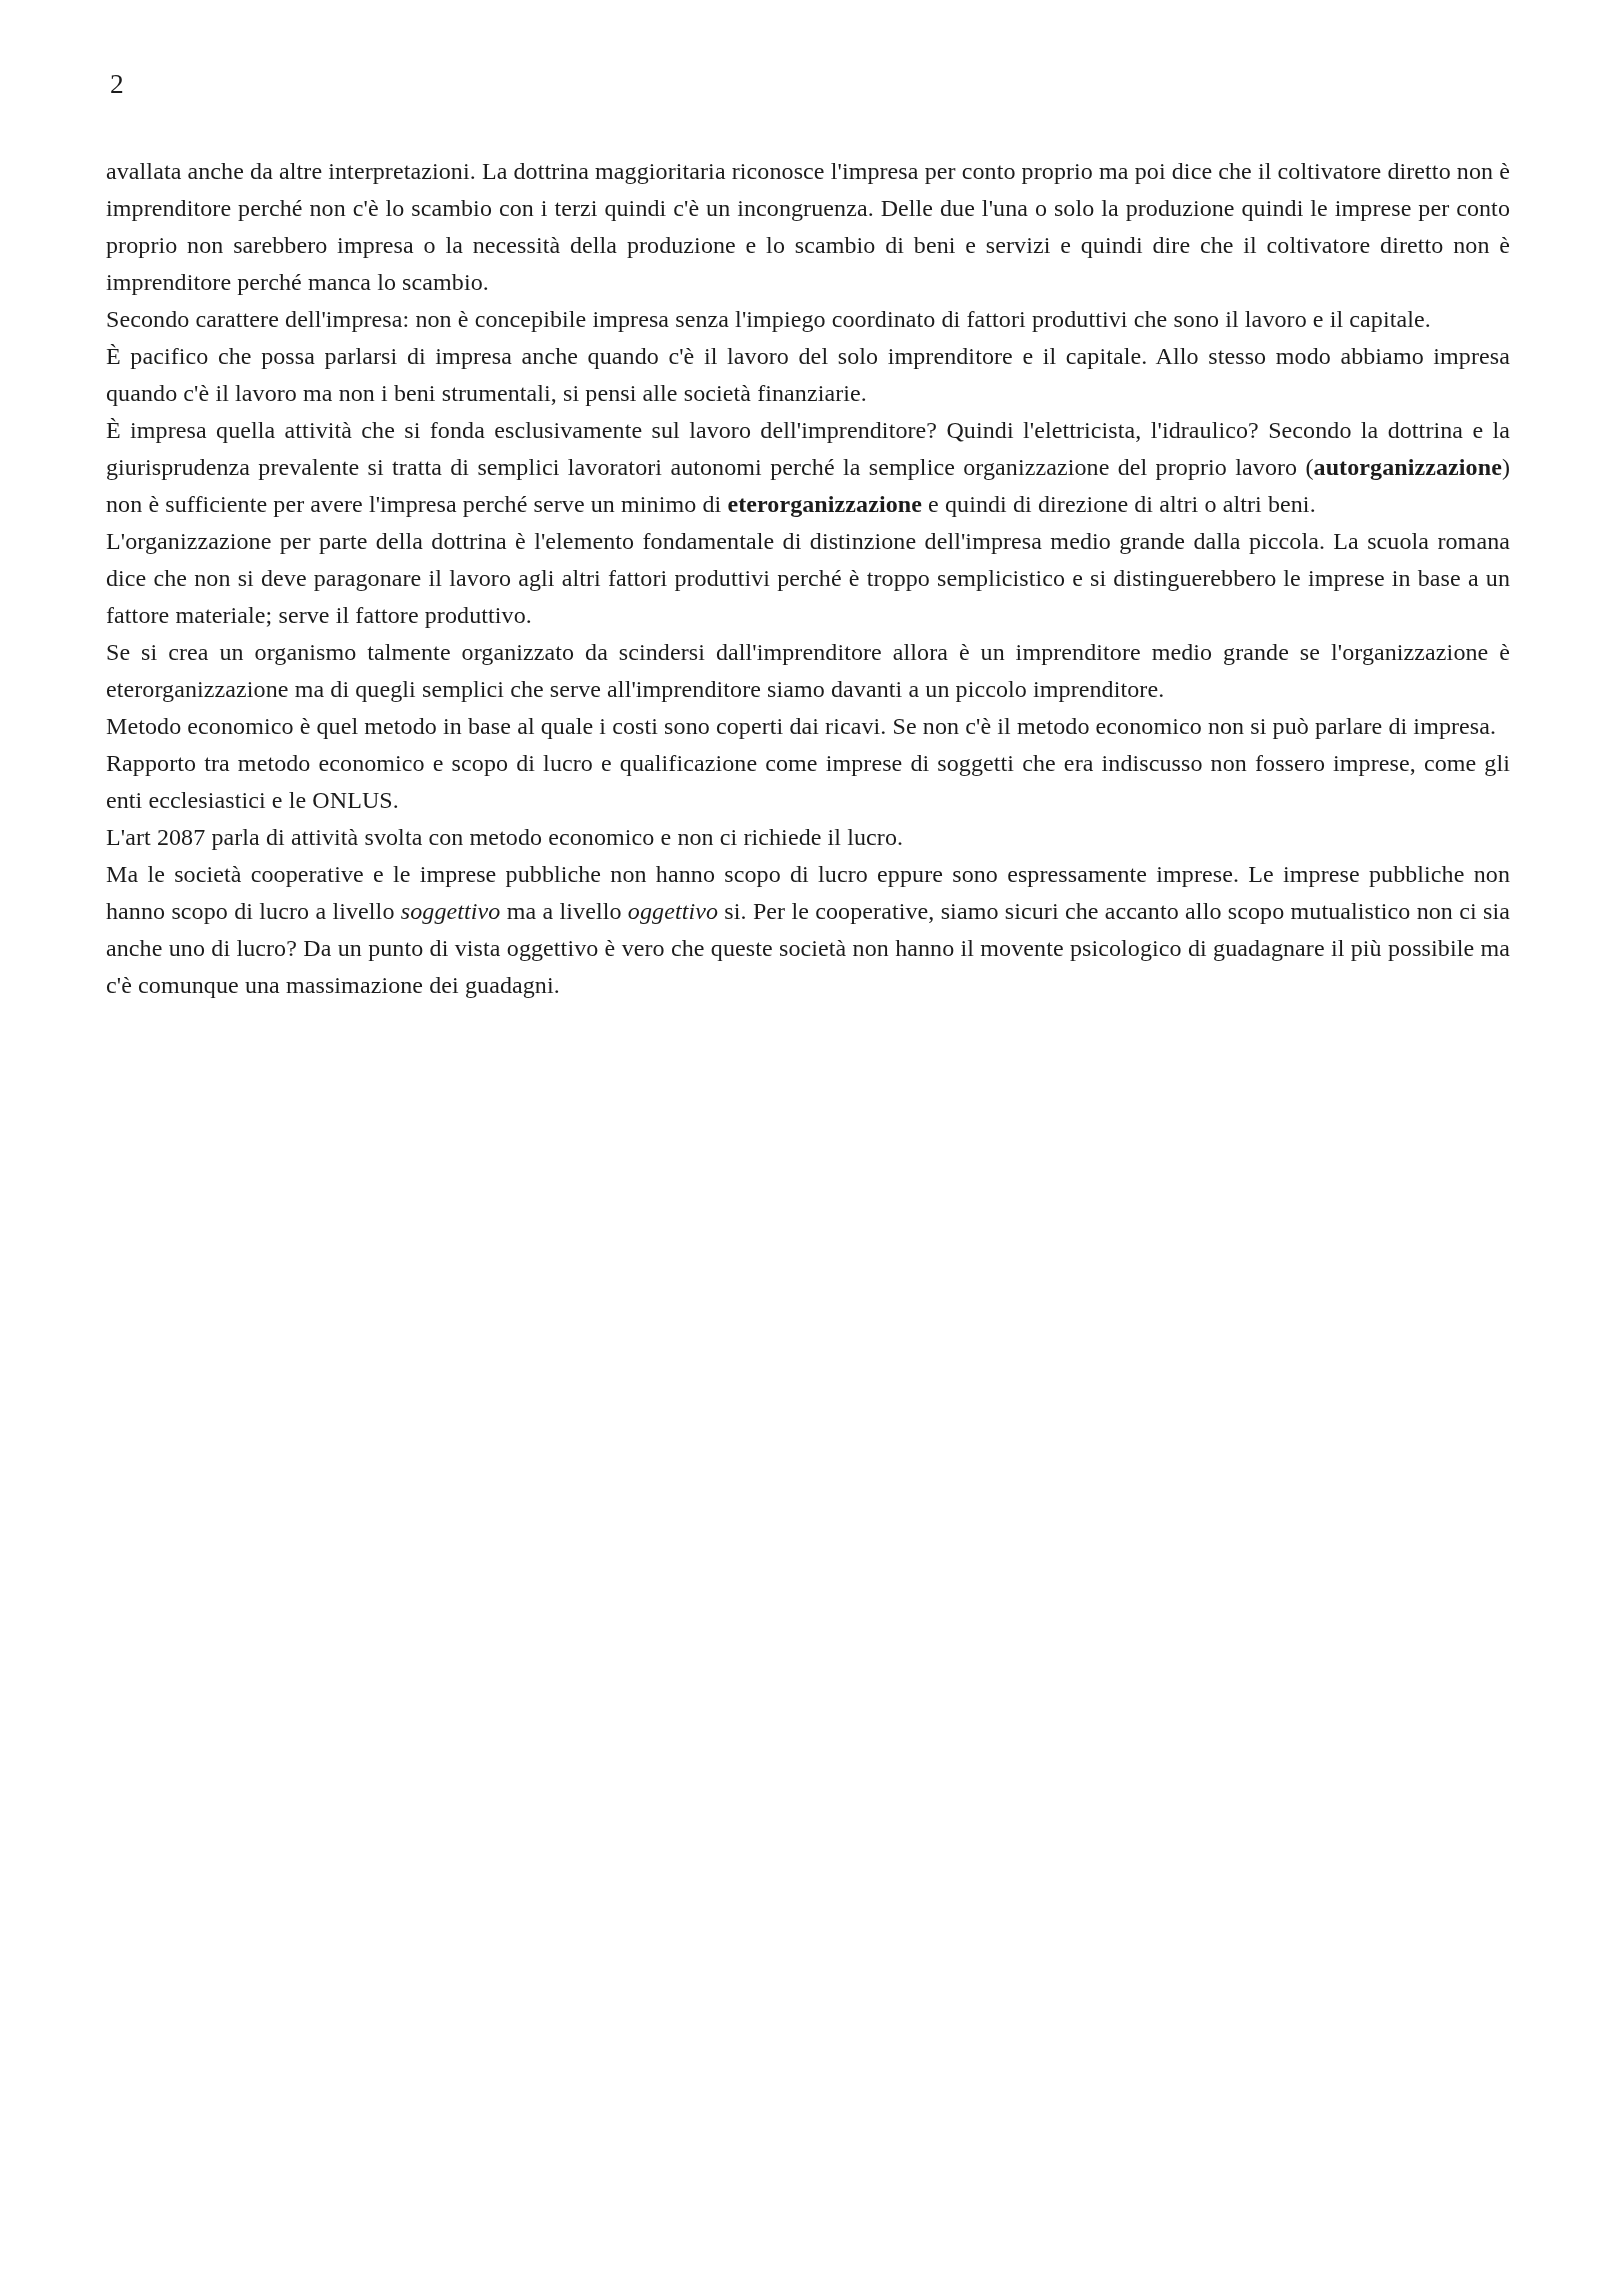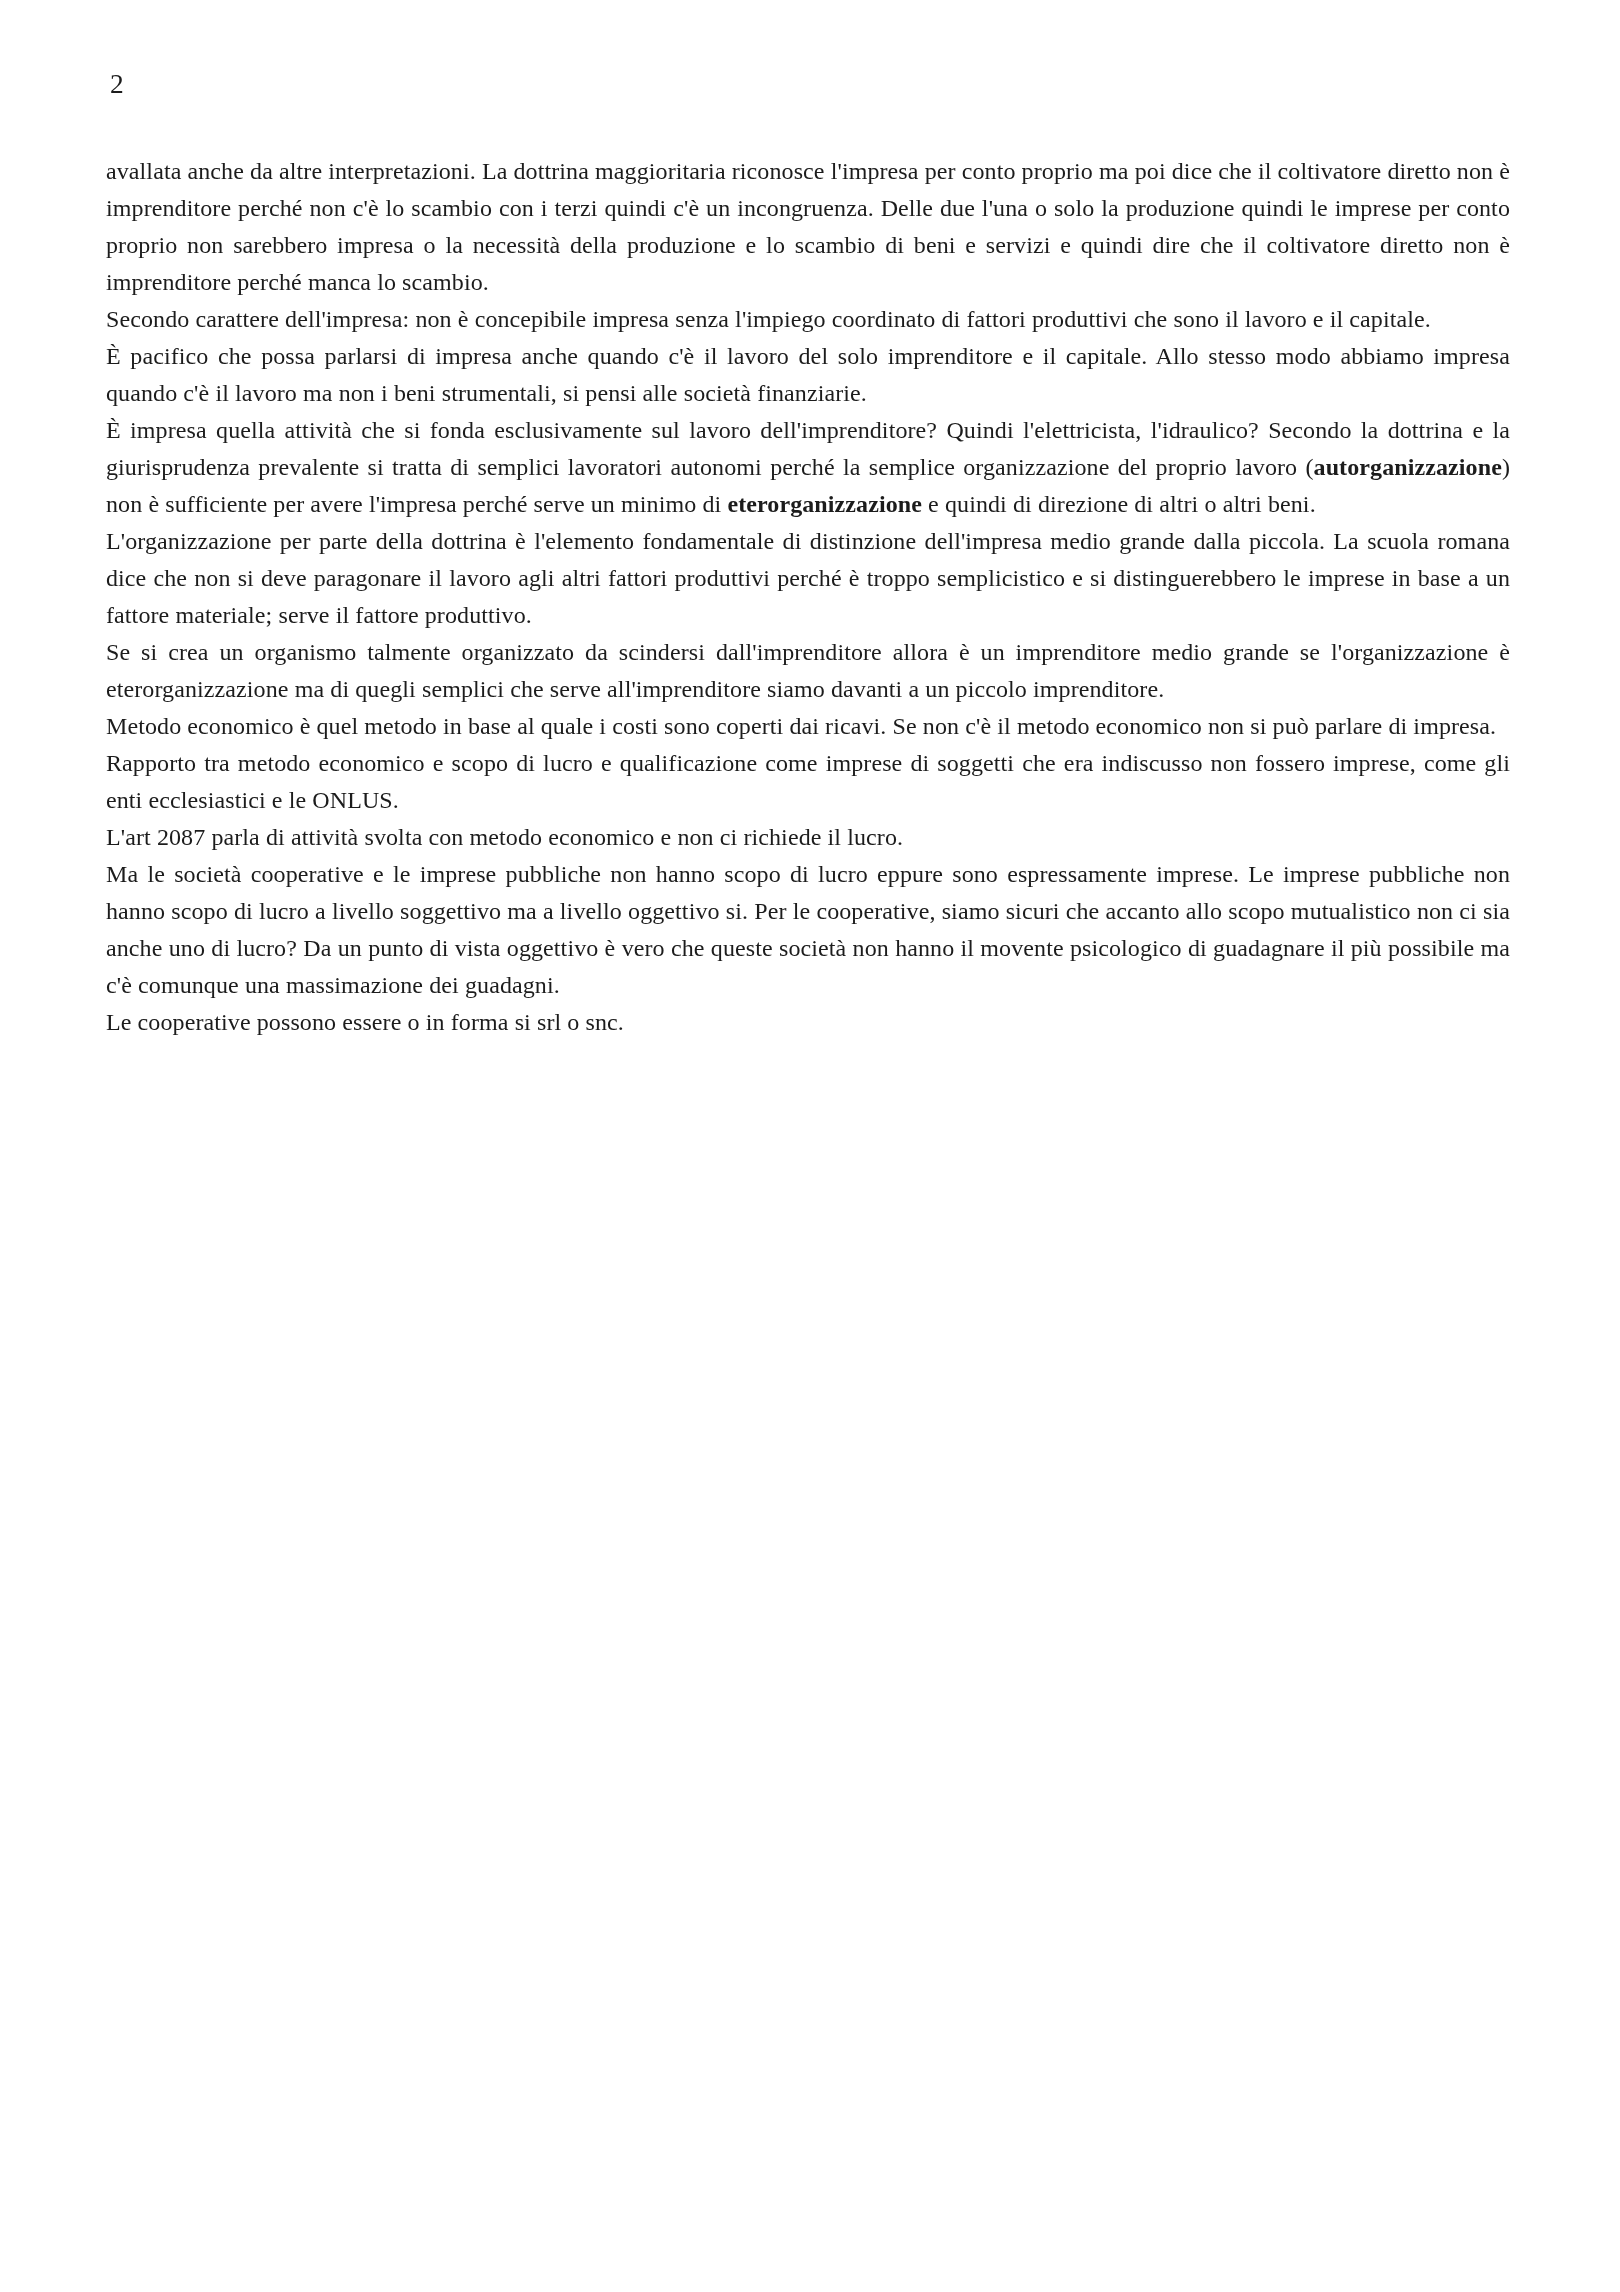--- a/index.html
+++ b/index.html
@@ -34,20 +34,21 @@
     letter-spacing: 0.1px;
   }
   .doc-body p {
     margin: 0;
     padding: 0;
   }
   .run-bi {
     font-weight: bold;
   }
   .run-i {
+    font-style: italic;
   }
 </style>
 </head>
 <body>
 
 <div class="page">
 
   <div class="page-number">2</div>
 
   <div class="doc-body">
@@ -65,18 +66,17 @@
     <p><span>Se si crea un organismo talmente organizzato da scindersi dall'imprenditore allora è un imprenditore medio grande se l'organizzazione è eterorganizzazione ma di quegli semplici che serve all'imprenditore siamo davanti a un piccolo imprenditore.</span></p>
 
     <p><span>Metodo economico è quel metodo in base al quale i costi sono coperti dai ricavi. Se non c'è il metodo economico non si può parlare di impresa.</span></p>
 
     <p><span>Rapporto tra metodo economico e scopo di lucro e qualificazione come imprese di soggetti che era indiscusso non fossero imprese, come gli enti ecclesiastici e le ONLUS.</span></p>
 
     <p><span>L'art 2087 parla di attività svolta con metodo economico e non ci richiede il lucro.</span></p>
 
     <p><span>Ma le società cooperative e le imprese pubbliche non hanno scopo di lucro eppure sono espressamente imprese. Le imprese pubbliche non hanno scopo di lucro a livello </span><span class="run-i">soggettivo</span><span> ma a livello </span><span class="run-i">oggettivo</span><span> si. Per le cooperative, siamo sicuri che accanto allo scopo mutualistico non ci sia anche uno di lucro? Da un punto di vista oggettivo è vero che queste società non hanno il movente psicologico di guadagnare il più possibile ma c'è comunque una massimazione dei guadagni.</span></p>
 
-    <p><span>Le cooperative possono essere o in forma si srl o snc.</span></p>
 
   </div>
 
 </div>
 
 
 </body></html>

